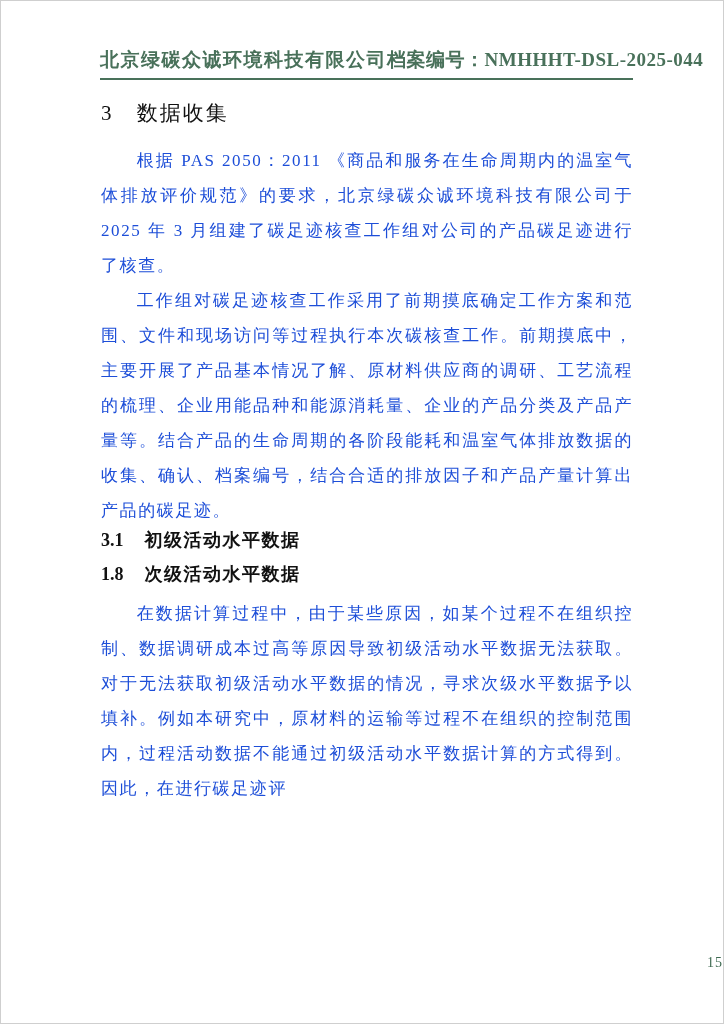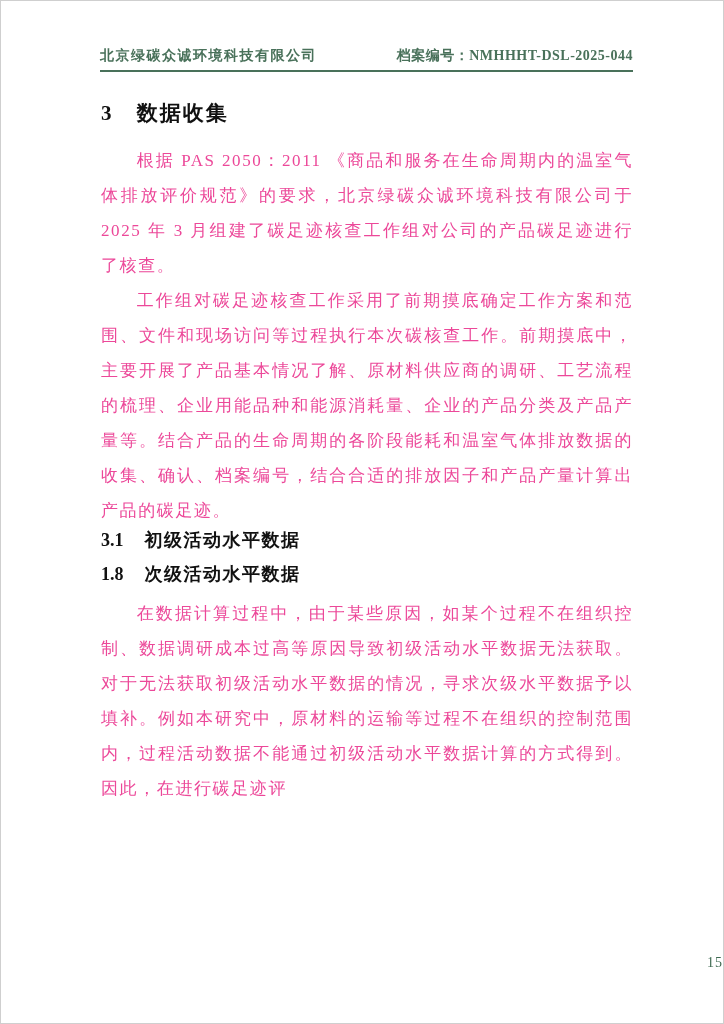--- a/index.html
+++ b/index.html
@@ -20,61 +20,61 @@
   .doc-header {
     position: absolute;
     top: 46px;
     left: 99px;
     right: 90px;
     display: flex;
     justify-content: space-between;
     align-items: flex-end;
     border-bottom: 2px solid #49715a;
     padding-bottom: 5px;
-    font-size: 14px;
+    font-size: 19px;
     font-weight: bold;
     color: #49715a;
     letter-spacing: 1.5px;
     white-space: nowrap;
   }
   .doc-header .file-no { letter-spacing: 0.5px; }
 
   .content {
     position: absolute;
     top: 72px;
     left: 100px;
     right: 90px;
   }
 
   h1.title {
     margin-top: 26px;
     margin-bottom: 16px;
     font-size: 21px;
-    font-weight: bold;
+    font-weight: normal;
     letter-spacing: 2px;
     color: #111;
   }
   h1.title .num { margin-right: 18px; letter-spacing: 0; }
 
   h2.subtitle {
     margin-bottom: 10px;
     font-size: 18px;
     font-weight: bold;
     letter-spacing: 1.5px;
     color: #111;
   }
   h2.subtitle .num { margin-right: 15px; letter-spacing: 0; }
 
   p.body-para {
     font-size: 17px;
     line-height: 35px;
     letter-spacing: 1.6px;
     text-align: justify;
     text-indent: 2.1em;
-    color: #ec4899;
+    color: #1d4ed8;
   }
 
   .page-footer {
     position: absolute;
     left: 0;
     right: 0;
     bottom: 52px;
     text-align: right;
     font-size: 14px;
     color: #3d6950;

